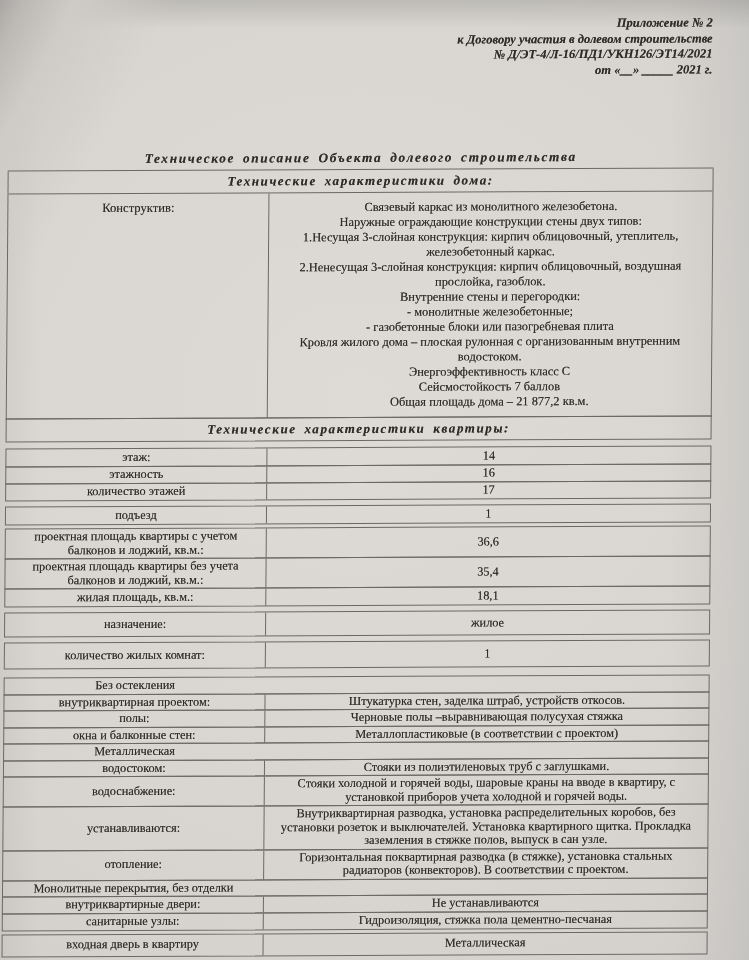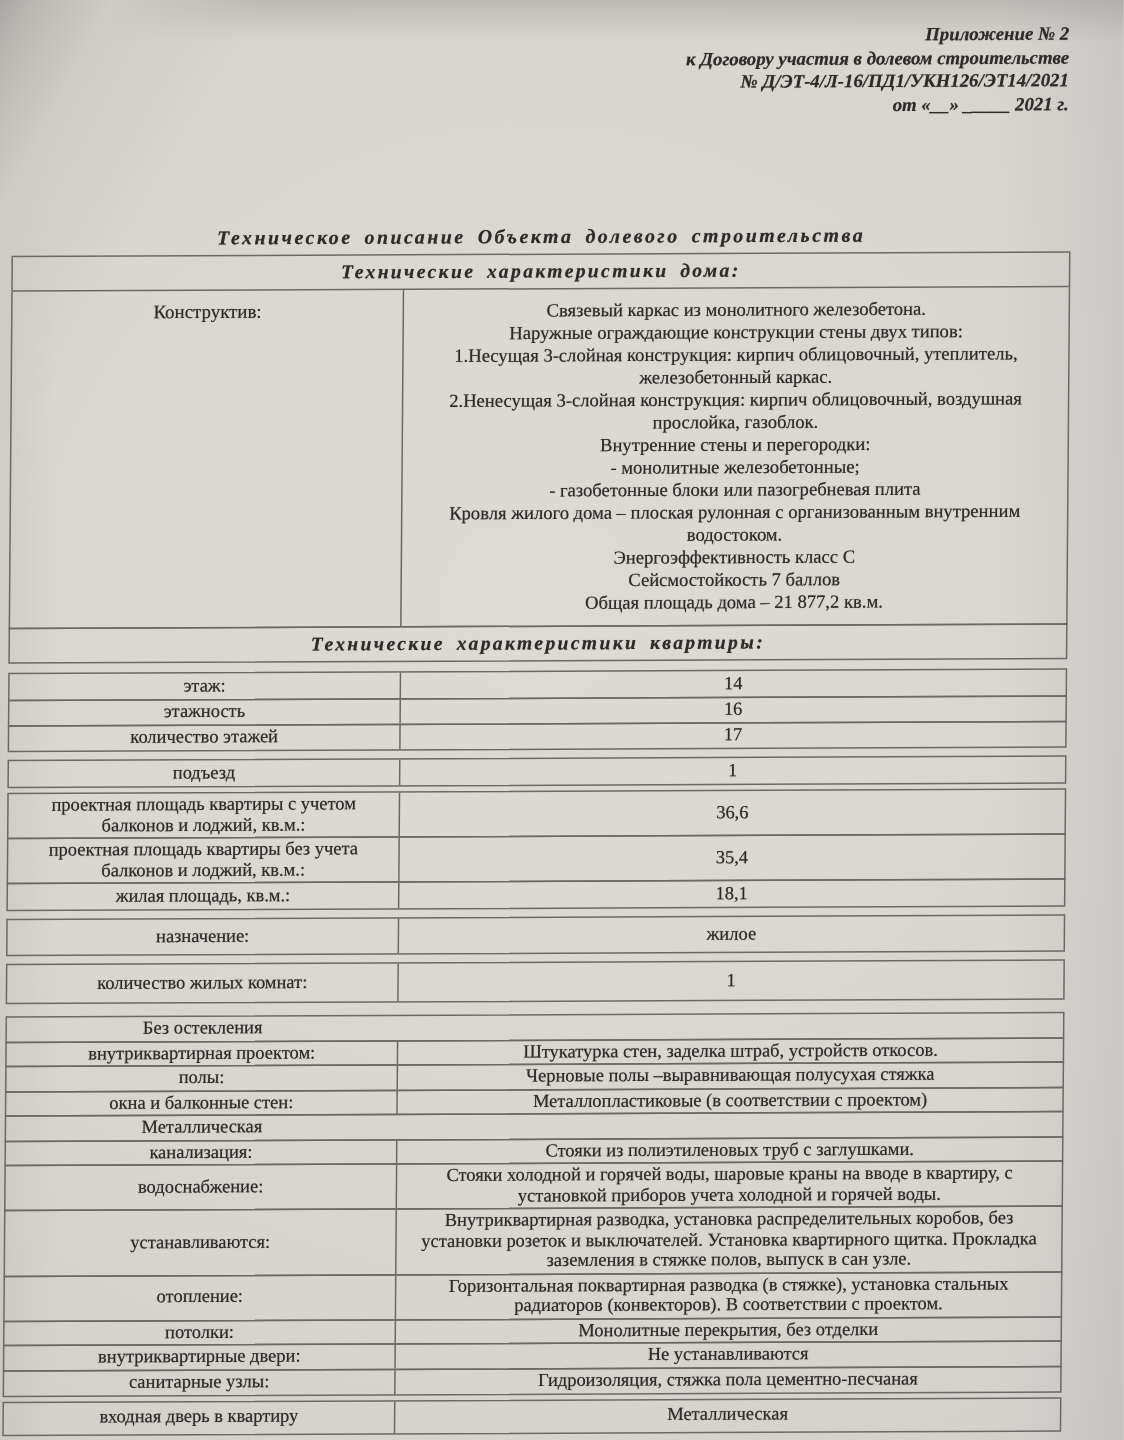--- a/index.html
+++ b/index.html
@@ -150,37 +150,36 @@
       <div class="vc">Черновые полы –выравнивающая полусухая стяжка</div>
     </div>
     <div class="r">
       <div class="lc">окна и балконные стен:</div>
       <div class="vc">Металлопластиковые (в соответствии с проектом)</div>
     </div>
     <div class="r">
       <div class="vc">Металлическая</div>
     </div>
     <div class="r">
-      <div class="lc">канализация:</div>
+      <div class="lc">водостоком:</div>
       <div class="vc">Стояки из полиэтиленовых труб с заглушками.</div>
     </div>
     <div class="r">
       <div class="lc">водоснабжение:</div>
       <div class="vc">Стояки холодной и горячей воды, шаровые краны на вводе в квартиру, с установкой приборов учета холодной и горячей воды.</div>
     </div>
     <div class="r">
       <div class="lc">устанавливаются:</div>
       <div class="vc">Внутриквартирная разводка, установка распределительных коробов, без установки розеток и выключателей. Установка квартирного щитка. Прокладка заземления в стяжке полов, выпуск в сан узле.</div>
     </div>
     <div class="r">
       <div class="lc">отопление:</div>
       <div class="vc">Горизонтальная поквартирная разводка (в стяжке), установка стальных радиаторов (конвекторов). В соответствии с проектом.</div>
     </div>
     <div class="r">
-      <div class="lc">потолки:</div>
       <div class="vc">Монолитные перекрытия, без отделки</div>
     </div>
     <div class="r">
       <div class="lc">внутриквартирные двери:</div>
       <div class="vc">Не устанавливаются</div>
     </div>
     <div class="r h16">
       <div class="lc">санитарные узлы:</div>
       <div class="vc">Гидроизоляция, стяжка пола цементно-песчаная</div>
     </div>

